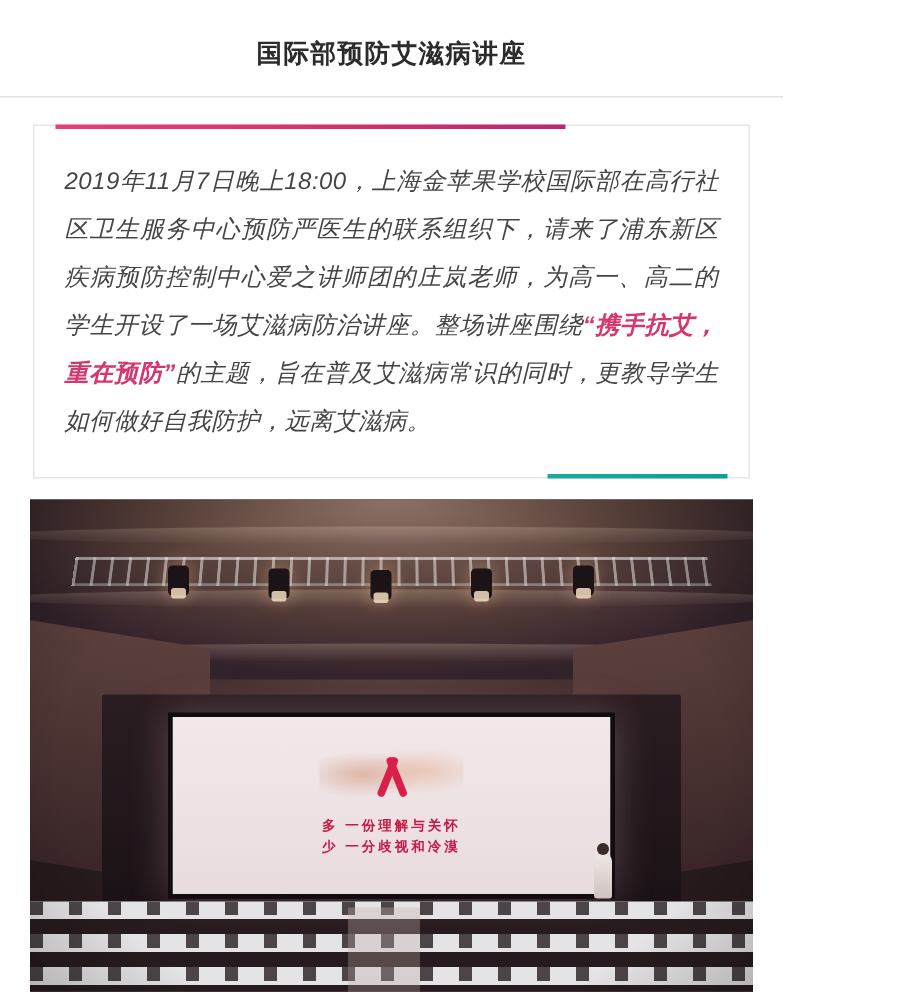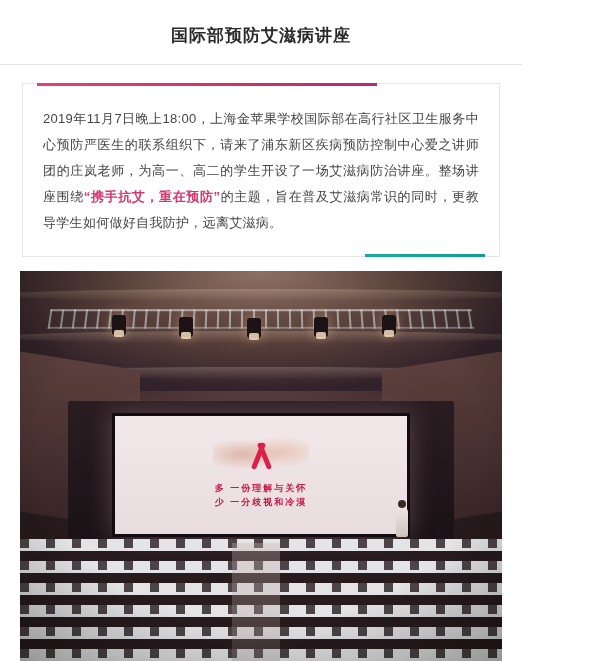--- a/index.html
+++ b/index.html
@@ -57,26 +57,27 @@
   }
   .card-accent-bottom {
     position: absolute;
     bottom: -1px;
     right: 14px;
     width: 120px;
     height: 3px;
     background: linear-gradient(90deg, #1fa8a0 0%, #0e9d96 100%);
   }
   .paragraph {
-    font-size: 13px;
+    font-size: 16px;
     line-height: 2.0;
     color: #454545;
     text-align: justify;
     letter-spacing: 0.3px;
     margin: 0;
+    font-style: italic;
   }
   .hl {
     color: #d4366f;
     font-weight: bold;
   }
   .photo-wrap {
     padding: 0 20px 16px 20px;
   }
   .photo {
     position: relative;

